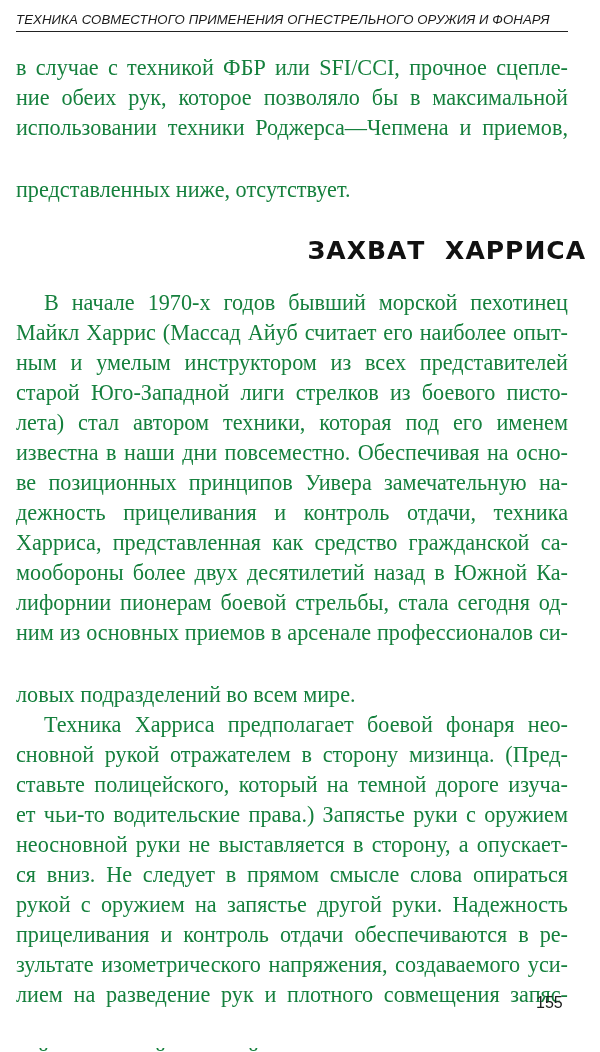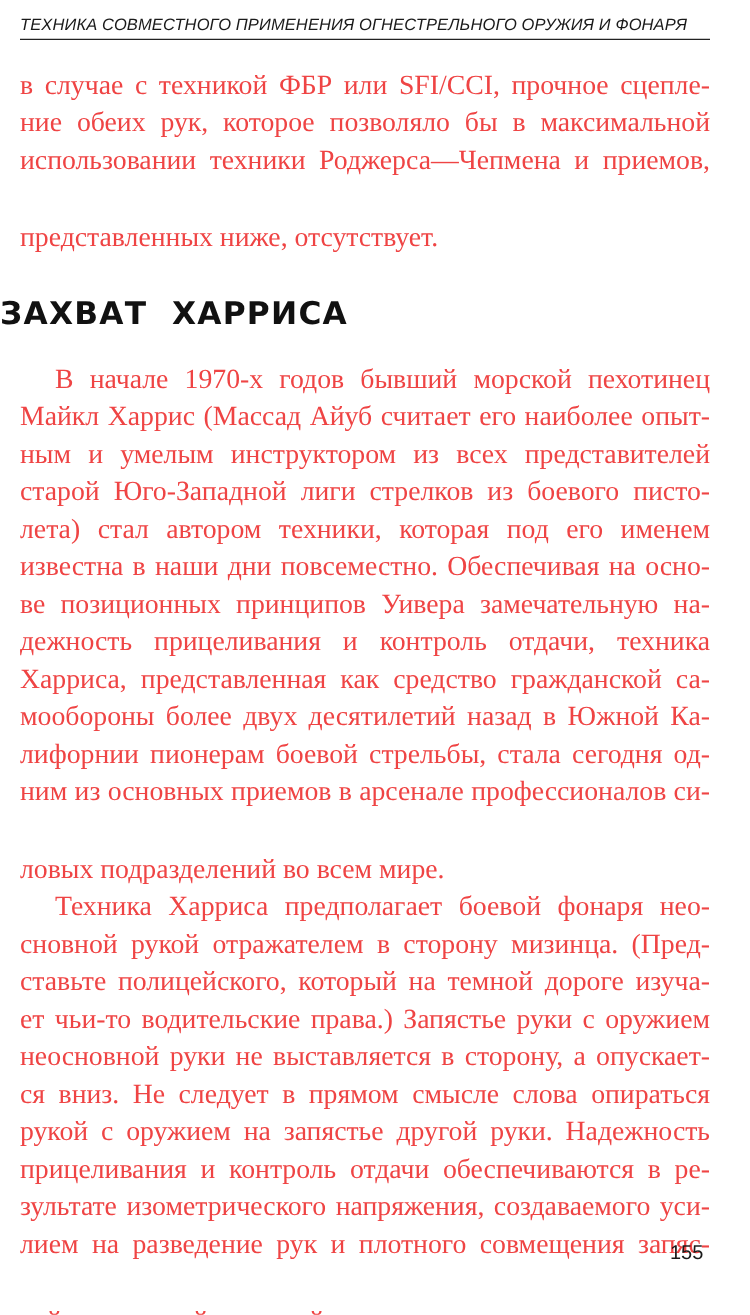--- a/index.html
+++ b/index.html
@@ -8,28 +8,28 @@
   .running-head {
     position: absolute; left: 16px; top: 12px; width: 552px;
     font-family: "Liberation Sans", sans-serif; font-style: italic;
     font-size: 13.2px; letter-spacing: 0.1px; white-space: nowrap;
     border-bottom: 1.5px solid #222; padding-bottom: 3px; line-height: 16px;
     color: #1a1a1a;
   }
   .body-text {
     position: absolute; left: 16px; width: 552px;
     font-family: "Liberation Serif", serif; font-size: 22.2px; line-height: 30px;
-    color: #ef4444;
+    color: #15803d;
   }
   .line { display: block; white-space: nowrap; text-align: justify; text-align-last: justify; height: 30px; }
   .line.last { text-align-last: left; margin-top: 32px; }
   .line.indent { padding-left: 28px; }
   .block1 { top: 53px; }
   .heading {
-    position: absolute; left: 0; top: 236px; width: 586px; text-align: left;
+    position: absolute; left: 0; top: 236px; width: 586px; text-align: right;
     font-family: "DejaVu Sans", sans-serif; font-weight: bold; font-size: 25px;
     letter-spacing: 1px; word-spacing: 10px; color: #111;
   }
   .block2 { top: 288px; }
   .page-number {
     position: absolute; left: 536px; top: 994px;
     font-family: "Liberation Sans", sans-serif; font-size: 16px; color: #1a1a1a;
   }
 </style>
 </head>

